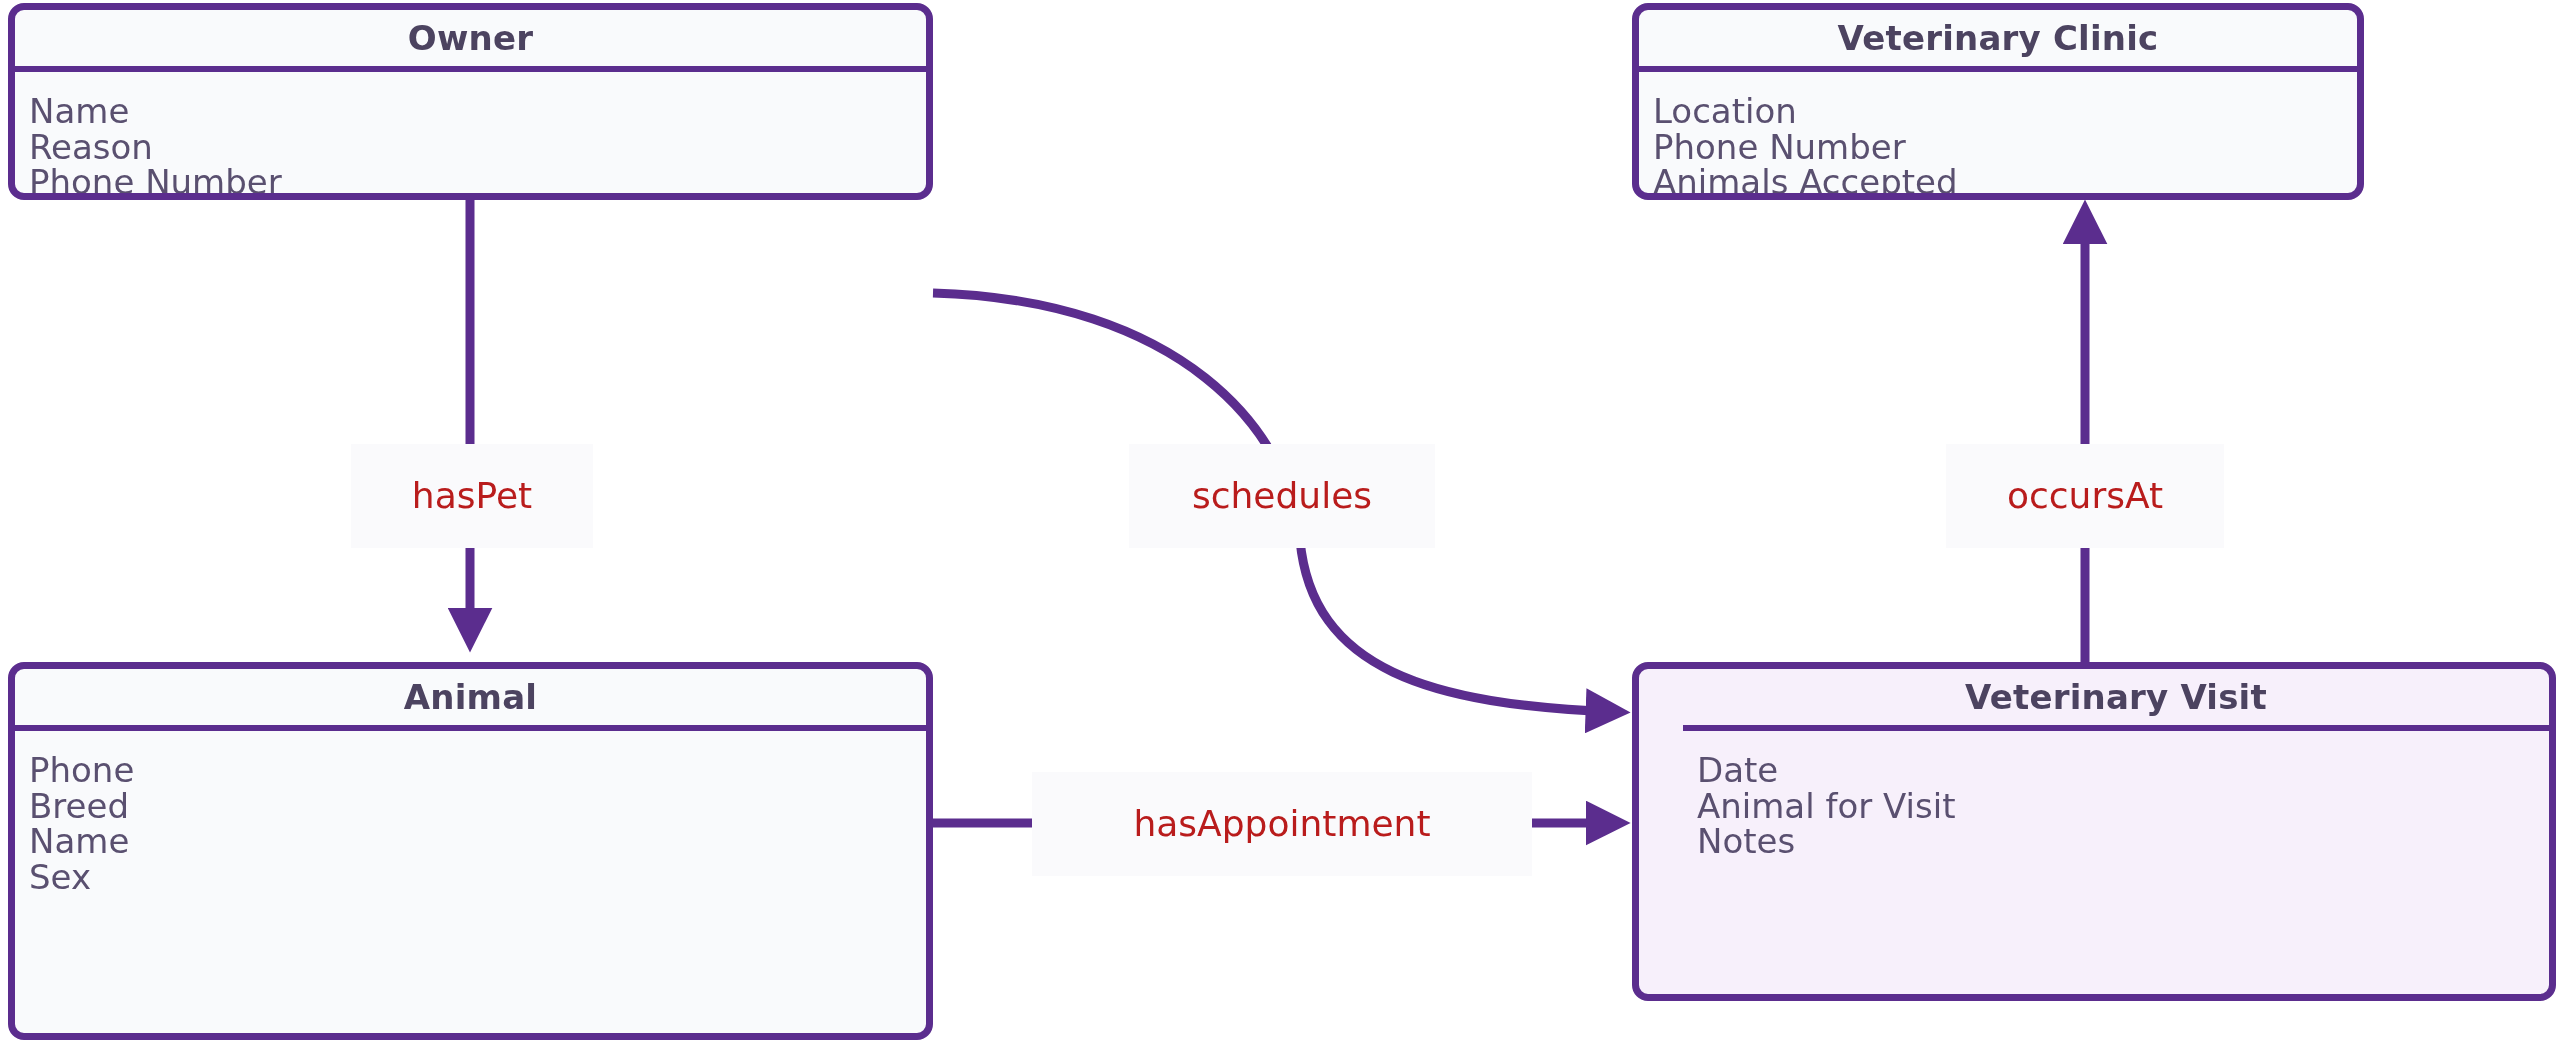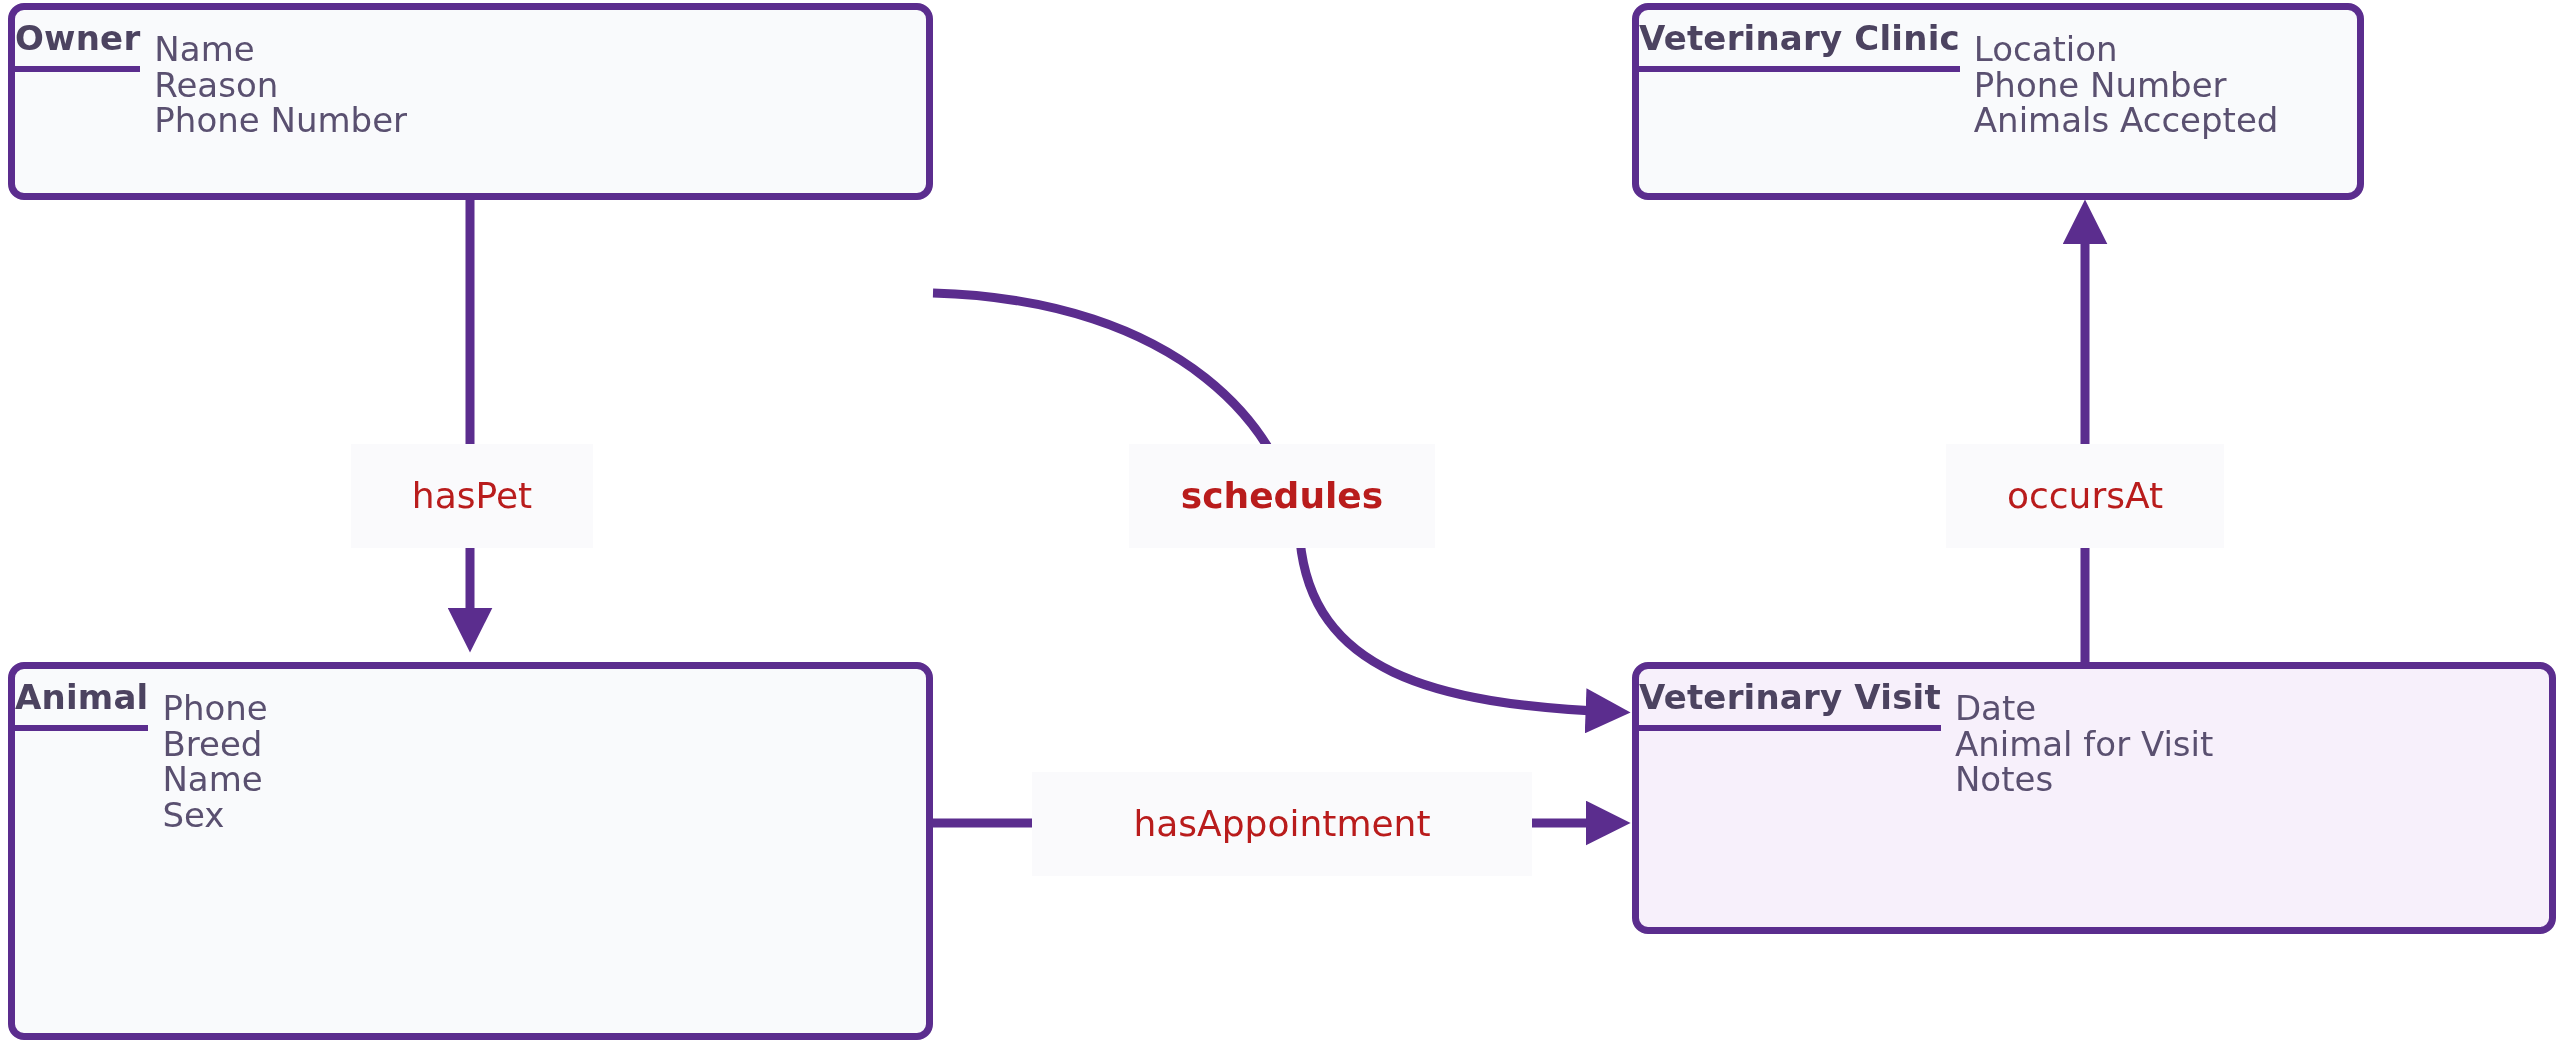--- a/index.html
+++ b/index.html
@@ -24,21 +24,21 @@
     pointer-events: none;
   }
   .entity {
     position: absolute;
     z-index: 2;
     box-sizing: border-box;
     border: 7px solid #5b2d8e;
     border-radius: 16px;
     background: #f9fafc;
     display: flex;
-    flex-direction: row;
+    flex-direction: column;
     overflow: hidden;
   }
   .entity.tinted { background: #f7f0fb; }
   .entity-header {
     height: 62px;
     flex: 0 0 62px;
     display: flex;
     align-items: center;
     justify-content: center;
     border-bottom: 6px solid #5b2d8e;
@@ -127,36 +127,36 @@
       <span class="entity-title">Animal</span>
     </div>
     <div class="entity-body">
       <div class="attribute">Phone</div>
       <div class="attribute">Breed</div>
       <div class="attribute">Name</div>
       <div class="attribute">Sex</div>
     </div>
   </div>
 
-  <div class="entity tinted" style="left:1632px; top:662px; width:924px; height:272px;">
+  <div class="entity tinted" style="left:1632px; top:662px; width:924px; height:339px;padding-left:44px;">
     <div class="entity-header">
       <span class="entity-title">Veterinary Visit</span>
     </div>
     <div class="entity-body">
       <div class="attribute">Date</div>
       <div class="attribute">Animal for Visit</div>
       <div class="attribute">Notes</div>
     </div>
   </div>
 
   <div class="rel-label" style="left:351px; top:444px; width:242px; height:104px;">
     <span class="rel-label-text">hasPet</span>
   </div>
 
-  <div class="rel-label" style="left:1129px; top:444px; width:306px; height:104px;font-weight:bold;">
+  <div class="rel-label" style="left:1129px; top:444px; width:306px; height:104px;">
     <span class="rel-label-text">schedules</span>
   </div>
 
   <div class="rel-label" style="left:1946px; top:444px; width:278px; height:104px;">
     <span class="rel-label-text">occursAt</span>
   </div>
 
   <div class="rel-label" style="left:1032px; top:772px; width:500px; height:104px;">
     <span class="rel-label-text">hasAppointment</span>
   </div>

